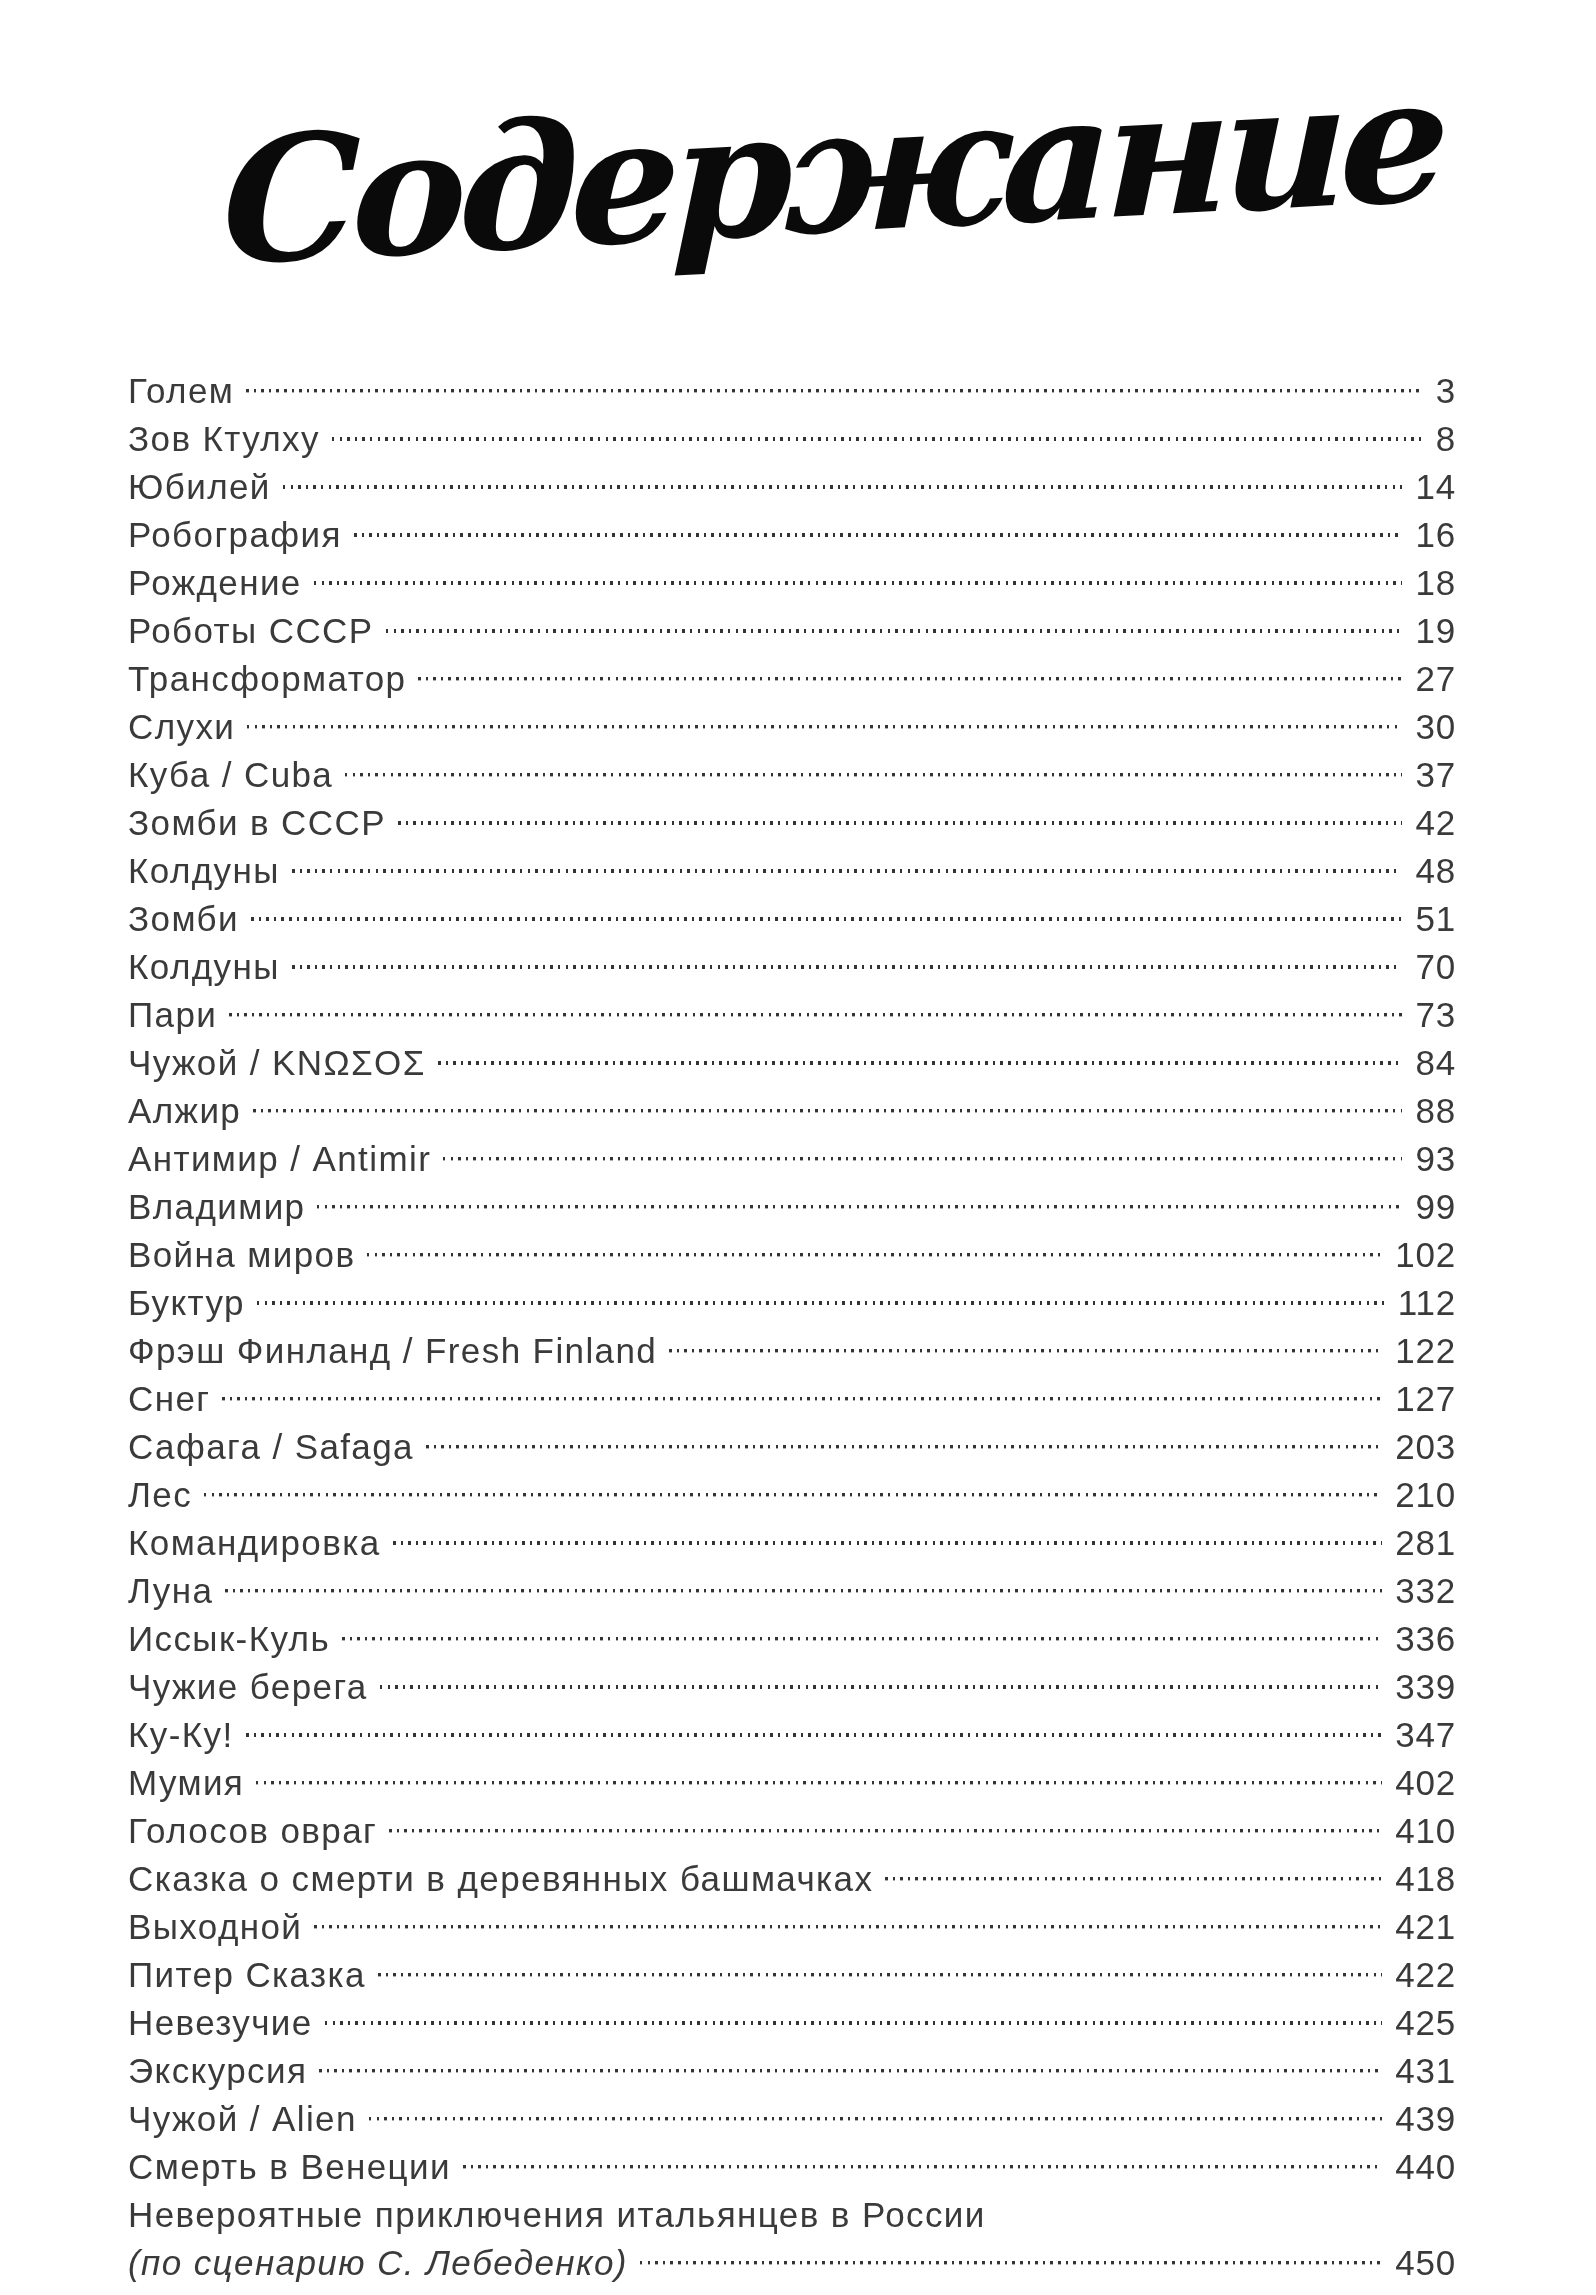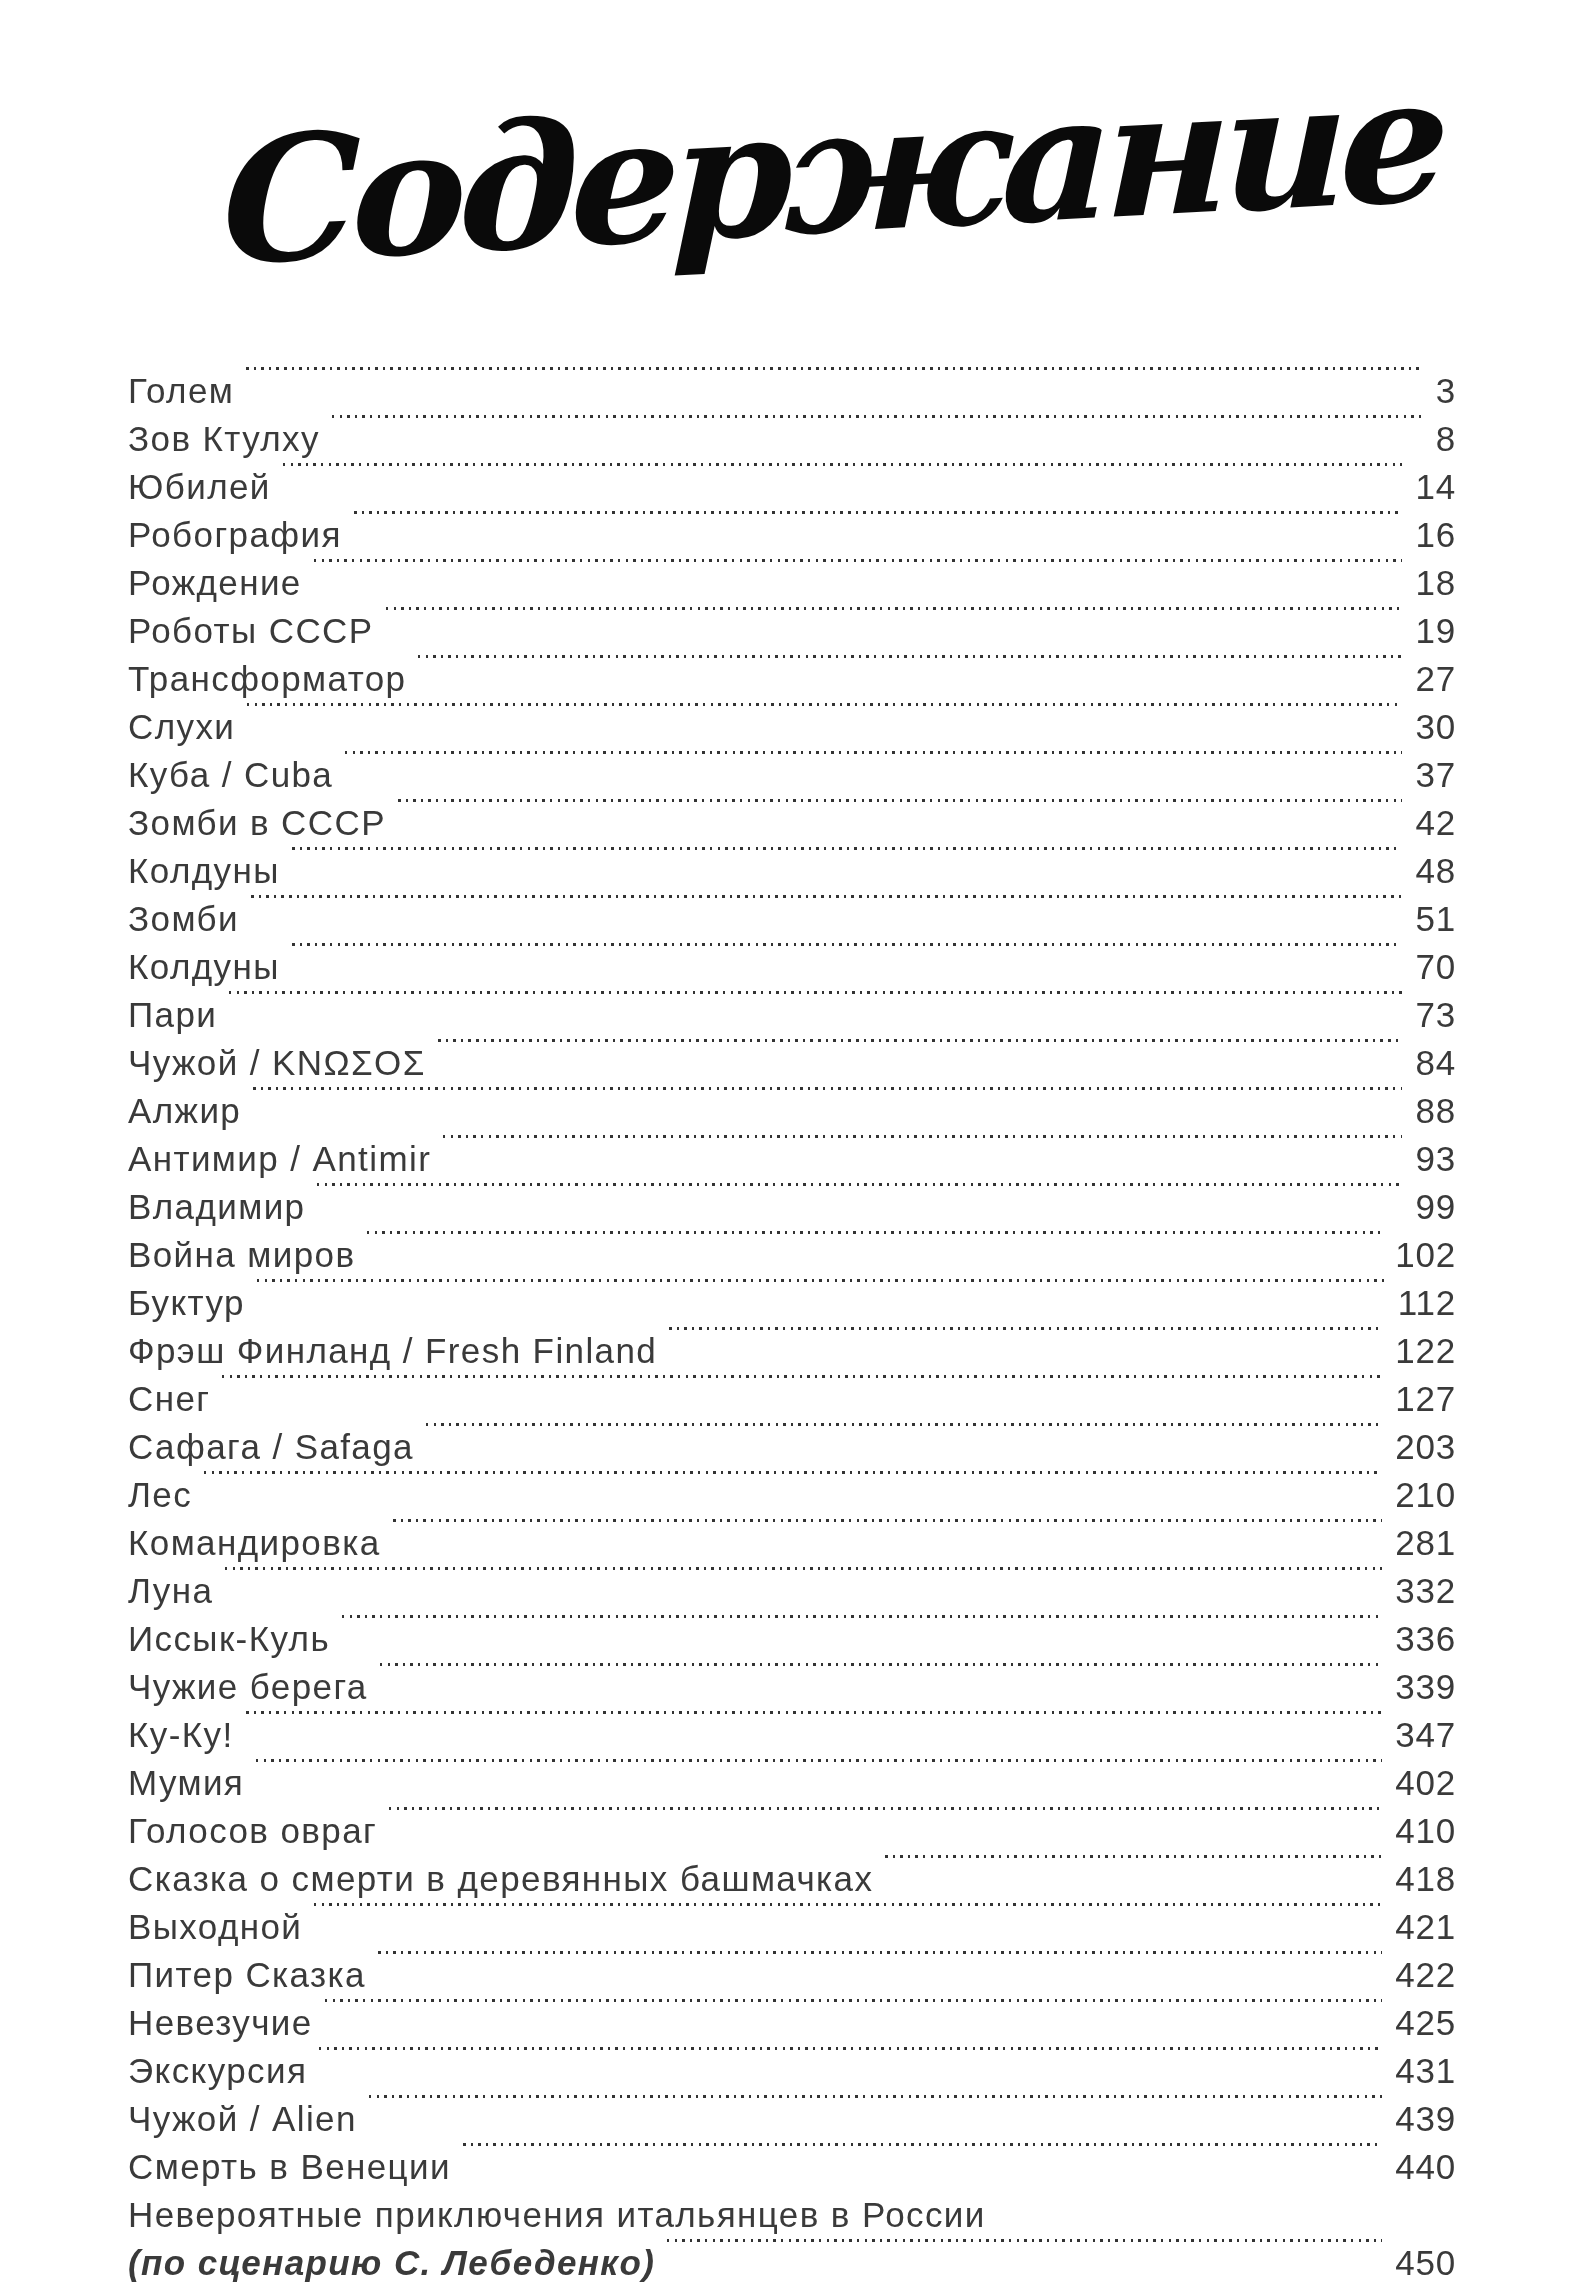--- a/index.html
+++ b/index.html
@@ -29,32 +29,32 @@
     transform: rotate(-3deg) translateX(34px) skewX(-4deg);
     white-space: nowrap;
   }
   .toc {
     margin-top: 64px;
     padding-left: 128px;
     padding-right: 141px;
   }
   .row {
     display: flex;
-    align-items: flex-start;
+    align-items: center;
     height: 48px;
     color: #3a3a3a;
   }
   .entry-title {
     font-size: 35px;
     line-height: 48px;
     letter-spacing: 1.4px;
     white-space: nowrap;
     color: #3a3a3a;
   }
-  .entry-title.italic { font-style: italic; font-weight: bold; }
+  .entry-title.italic { font-style: italic; }
   .leader {
     flex: 1 1 auto;
     height: 3.4px;
     margin: 0 13.5px 0 12px;
     background-image: repeating-linear-gradient(
       90deg, #333333 0px, #333333 2.5px, transparent 2.5px, transparent 7.6px);
     background-position: left bottom;
   }
   .page-num {
     font-size: 35px;

